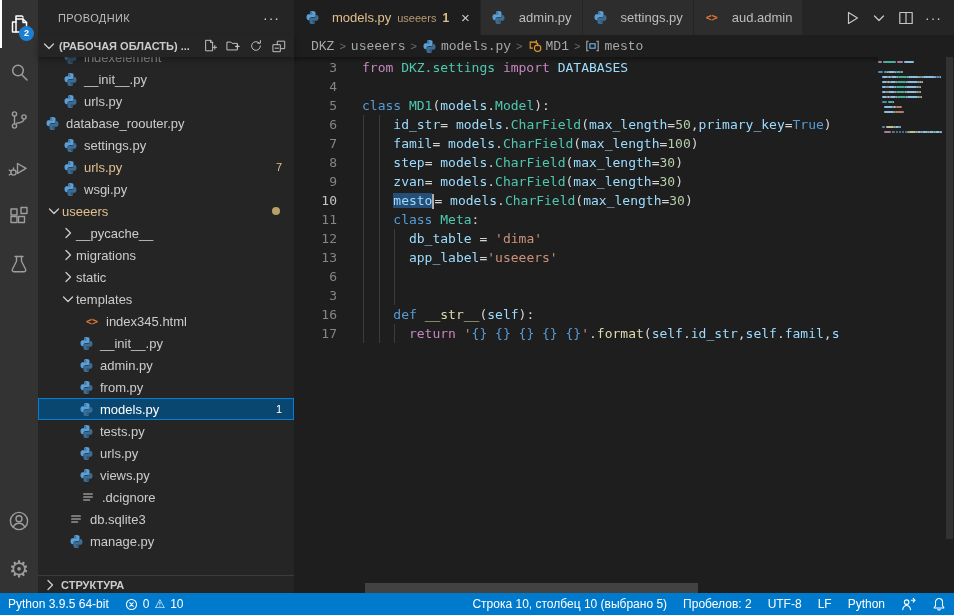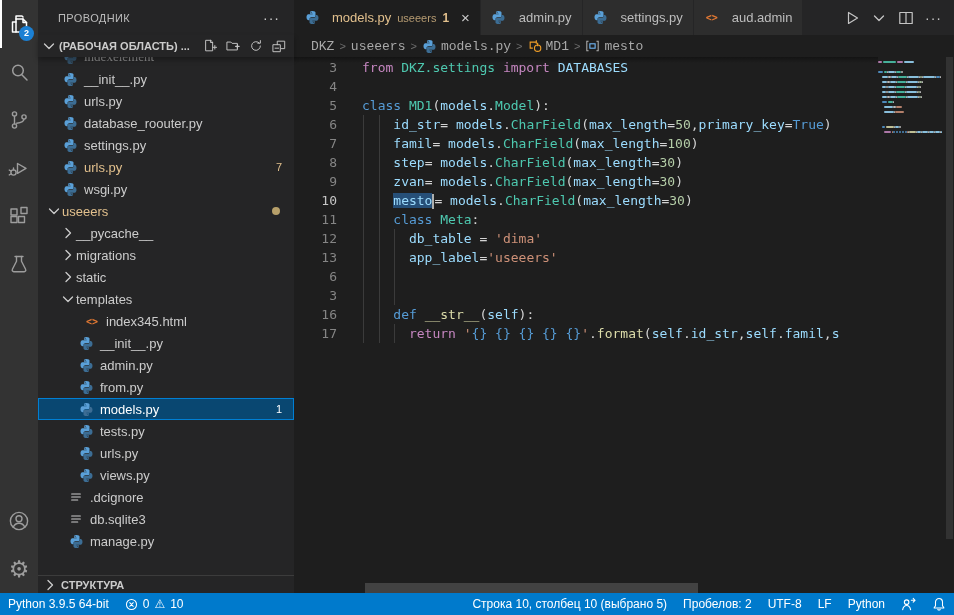--- a/index.html
+++ b/index.html
@@ -232,21 +232,21 @@
                   <rect x="1.5" y="6.5" width="8" height="8"></rect>
                   <path d="M3.5 10.5h4"></path>
                   <path d="M6 6.5v-4h8.5V11h-4"></path>
                 </svg>
               </span>
             </span>
           </span>
       </div>
       <div class="tree" id="tree">
           <div class="clip">
-            <div class="tree-row" style="padding-left: 24px; font-family: Liberation Serif, serif;">
+            <div class="tree-row" style="padding-left: 24px;">
               <span class="ficon">
                 <span style="display: flex;">
                   <svg width="15" height="15" viewBox="0 0 16 16">
                     <path fill="#5aa0d8" d="M7.9 1C5.6 1 5.3 2 5.3 2.7V4h2.9v.5H3.9C3.1 4.5 1.6 4.8 1.6 8c0 0 .1 2.8 2.3 2.8h1V9.2c0-.7.6-1.6 1.8-1.6h2.8c.6 0 1.7-.4 1.7-1.6V2.7C11.2 2 10.3 1 7.9 1zM6.5 2.2a.55.55 0 110 1.1.55.55 0 010-1.1z"></path>
                     <path fill="#3c6d94" d="M8.1 15c2.3 0 2.6-1 2.6-1.7V12H7.8v-.5h4.3c.8 0 2.3-.3 2.3-3.5 0 0-.1-2.8-2.3-2.8h-1v1.6c0 .7-.6 1.6-1.8 1.6H6.5c-.6 0-1.7.4-1.7 1.6v3.3C4.8 14 5.7 15 8.1 15zm1.4-1.2a.55.55 0 110-1.1.55.55 0 010 1.1z"></path>
                   </svg>
                 </span>
               </span>
               <span class="lbl">indexelement</span>
             </div>
@@ -266,21 +266,21 @@
             <span class="ficon">
               <span style="display: flex;">
                 <svg width="15" height="15" viewBox="0 0 16 16">
                   <path fill="#5aa0d8" d="M7.9 1C5.6 1 5.3 2 5.3 2.7V4h2.9v.5H3.9C3.1 4.5 1.6 4.8 1.6 8c0 0 .1 2.8 2.3 2.8h1V9.2c0-.7.6-1.6 1.8-1.6h2.8c.6 0 1.7-.4 1.7-1.6V2.7C11.2 2 10.3 1 7.9 1zM6.5 2.2a.55.55 0 110 1.1.55.55 0 010-1.1z"></path>
                   <path fill="#3c6d94" d="M8.1 15c2.3 0 2.6-1 2.6-1.7V12H7.8v-.5h4.3c.8 0 2.3-.3 2.3-3.5 0 0-.1-2.8-2.3-2.8h-1v1.6c0 .7-.6 1.6-1.8 1.6H6.5c-.6 0-1.7.4-1.7 1.6v3.3C4.8 14 5.7 15 8.1 15zm1.4-1.2a.55.55 0 110-1.1.55.55 0 010 1.1z"></path>
                 </svg>
               </span>
             </span>
             <span class="lbl">urls.py</span>
           </div>
-          <div class="tree-row" style="padding-left: 24px;">
+          <div class="tree-row" style="padding-left: 6px;">
             <span class="ficon">
               <span style="display: flex;">
                 <svg width="15" height="15" viewBox="0 0 16 16">
                   <path fill="#5aa0d8" d="M7.9 1C5.6 1 5.3 2 5.3 2.7V4h2.9v.5H3.9C3.1 4.5 1.6 4.8 1.6 8c0 0 .1 2.8 2.3 2.8h1V9.2c0-.7.6-1.6 1.8-1.6h2.8c.6 0 1.7-.4 1.7-1.6V2.7C11.2 2 10.3 1 7.9 1zM6.5 2.2a.55.55 0 110 1.1.55.55 0 010-1.1z"></path>
                   <path fill="#3c6d94" d="M8.1 15c2.3 0 2.6-1 2.6-1.7V12H7.8v-.5h4.3c.8 0 2.3-.3 2.3-3.5 0 0-.1-2.8-2.3-2.8h-1v1.6c0 .7-.6 1.6-1.8 1.6H6.5c-.6 0-1.7.4-1.7 1.6v3.3C4.8 14 5.7 15 8.1 15zm1.4-1.2a.55.55 0 110-1.1.55.55 0 010 1.1z"></path>
                 </svg>
               </span>
             </span>
             <span class="lbl">database_roouter.py</span>
           </div>
@@ -444,21 +444,21 @@
             <span class="ficon">
               <span style="display: flex;">
                 <svg width="15" height="15" viewBox="0 0 16 16">
                   <path fill="#5aa0d8" d="M7.9 1C5.6 1 5.3 2 5.3 2.7V4h2.9v.5H3.9C3.1 4.5 1.6 4.8 1.6 8c0 0 .1 2.8 2.3 2.8h1V9.2c0-.7.6-1.6 1.8-1.6h2.8c.6 0 1.7-.4 1.7-1.6V2.7C11.2 2 10.3 1 7.9 1zM6.5 2.2a.55.55 0 110 1.1.55.55 0 010-1.1z"></path>
                   <path fill="#3c6d94" d="M8.1 15c2.3 0 2.6-1 2.6-1.7V12H7.8v-.5h4.3c.8 0 2.3-.3 2.3-3.5 0 0-.1-2.8-2.3-2.8h-1v1.6c0 .7-.6 1.6-1.8 1.6H6.5c-.6 0-1.7.4-1.7 1.6v3.3C4.8 14 5.7 15 8.1 15zm1.4-1.2a.55.55 0 110-1.1.55.55 0 010 1.1z"></path>
                 </svg>
               </span>
             </span>
             <span class="lbl">views.py</span>
           </div>
-          <div class="tree-row" style="padding-left: 30px;">
+          <div class="tree-row" style="padding-left: 42px;">
             <span class="ficon">
               <span style="display: flex;">
                 <svg width="14" height="14" viewBox="0 0 16 16" fill="none" stroke="currentColor" stroke-width="1.2" stroke-linejoin="round" stroke-linecap="round">
                   <path d="M3 4.5h10M3 8h10M3 11.5h7"></path>
                 </svg>
               </span>
             </span>
             <span class="lbl">.dcignore</span>
           </div>
           <div class="tree-row" style="padding-left: 30px;">

